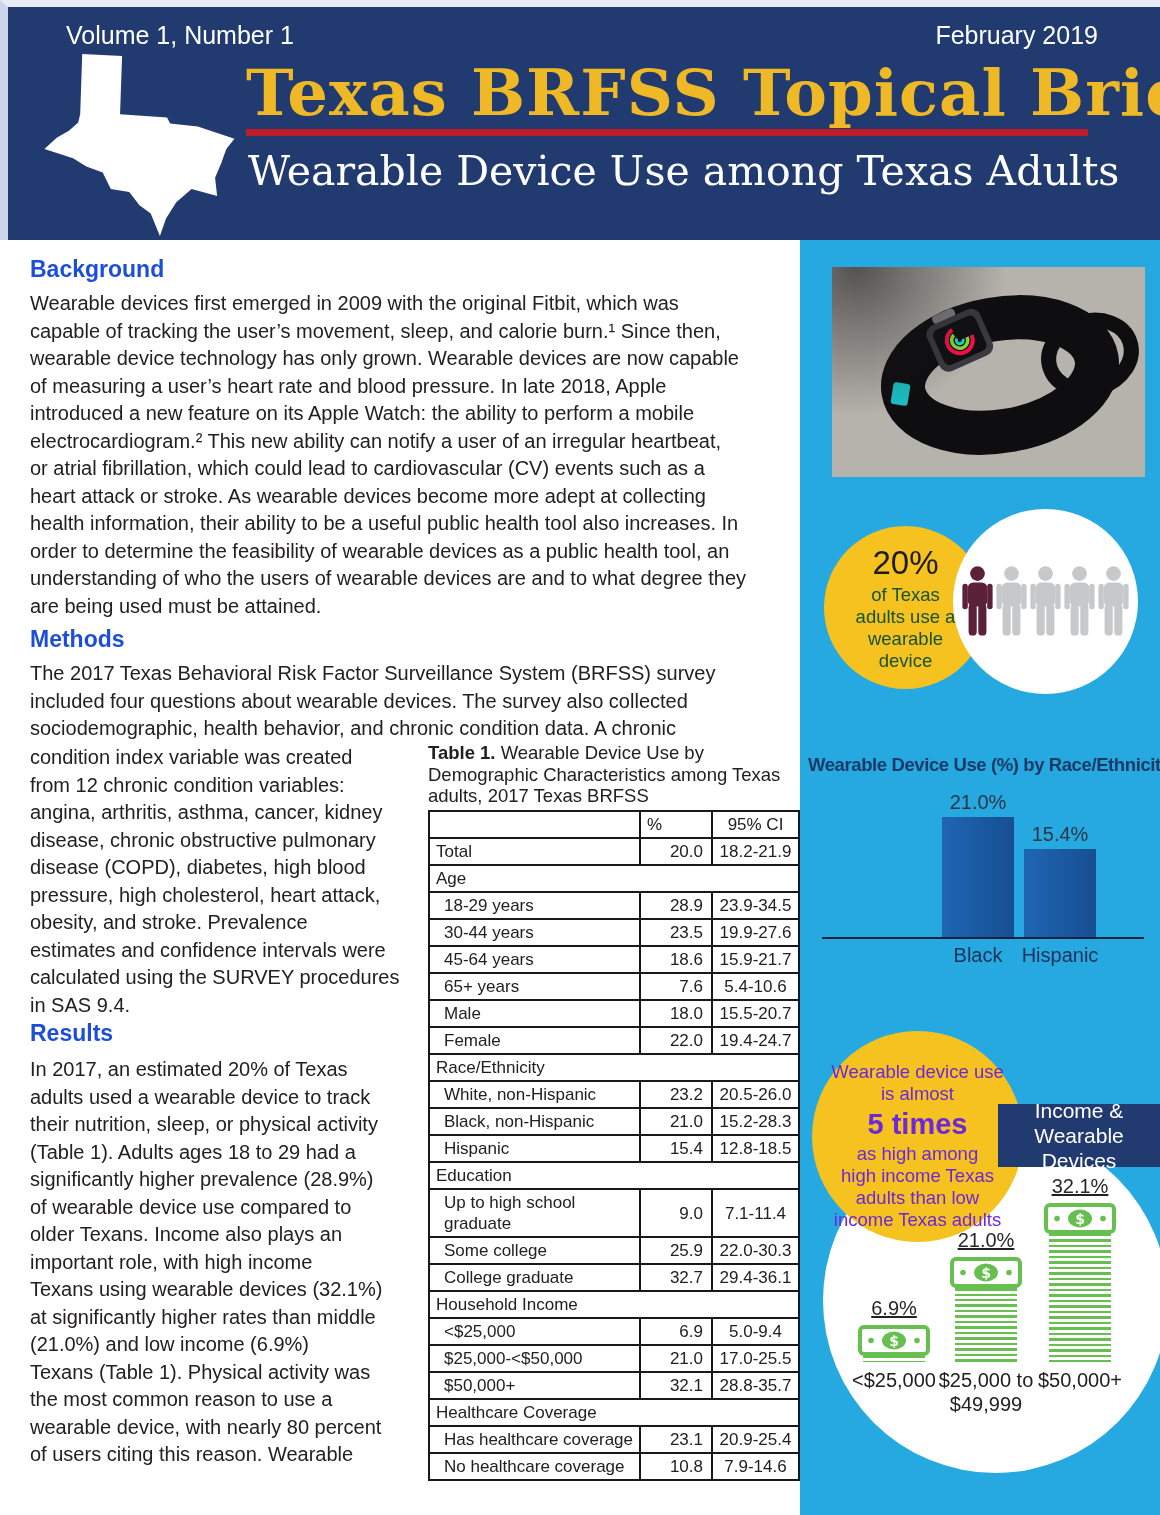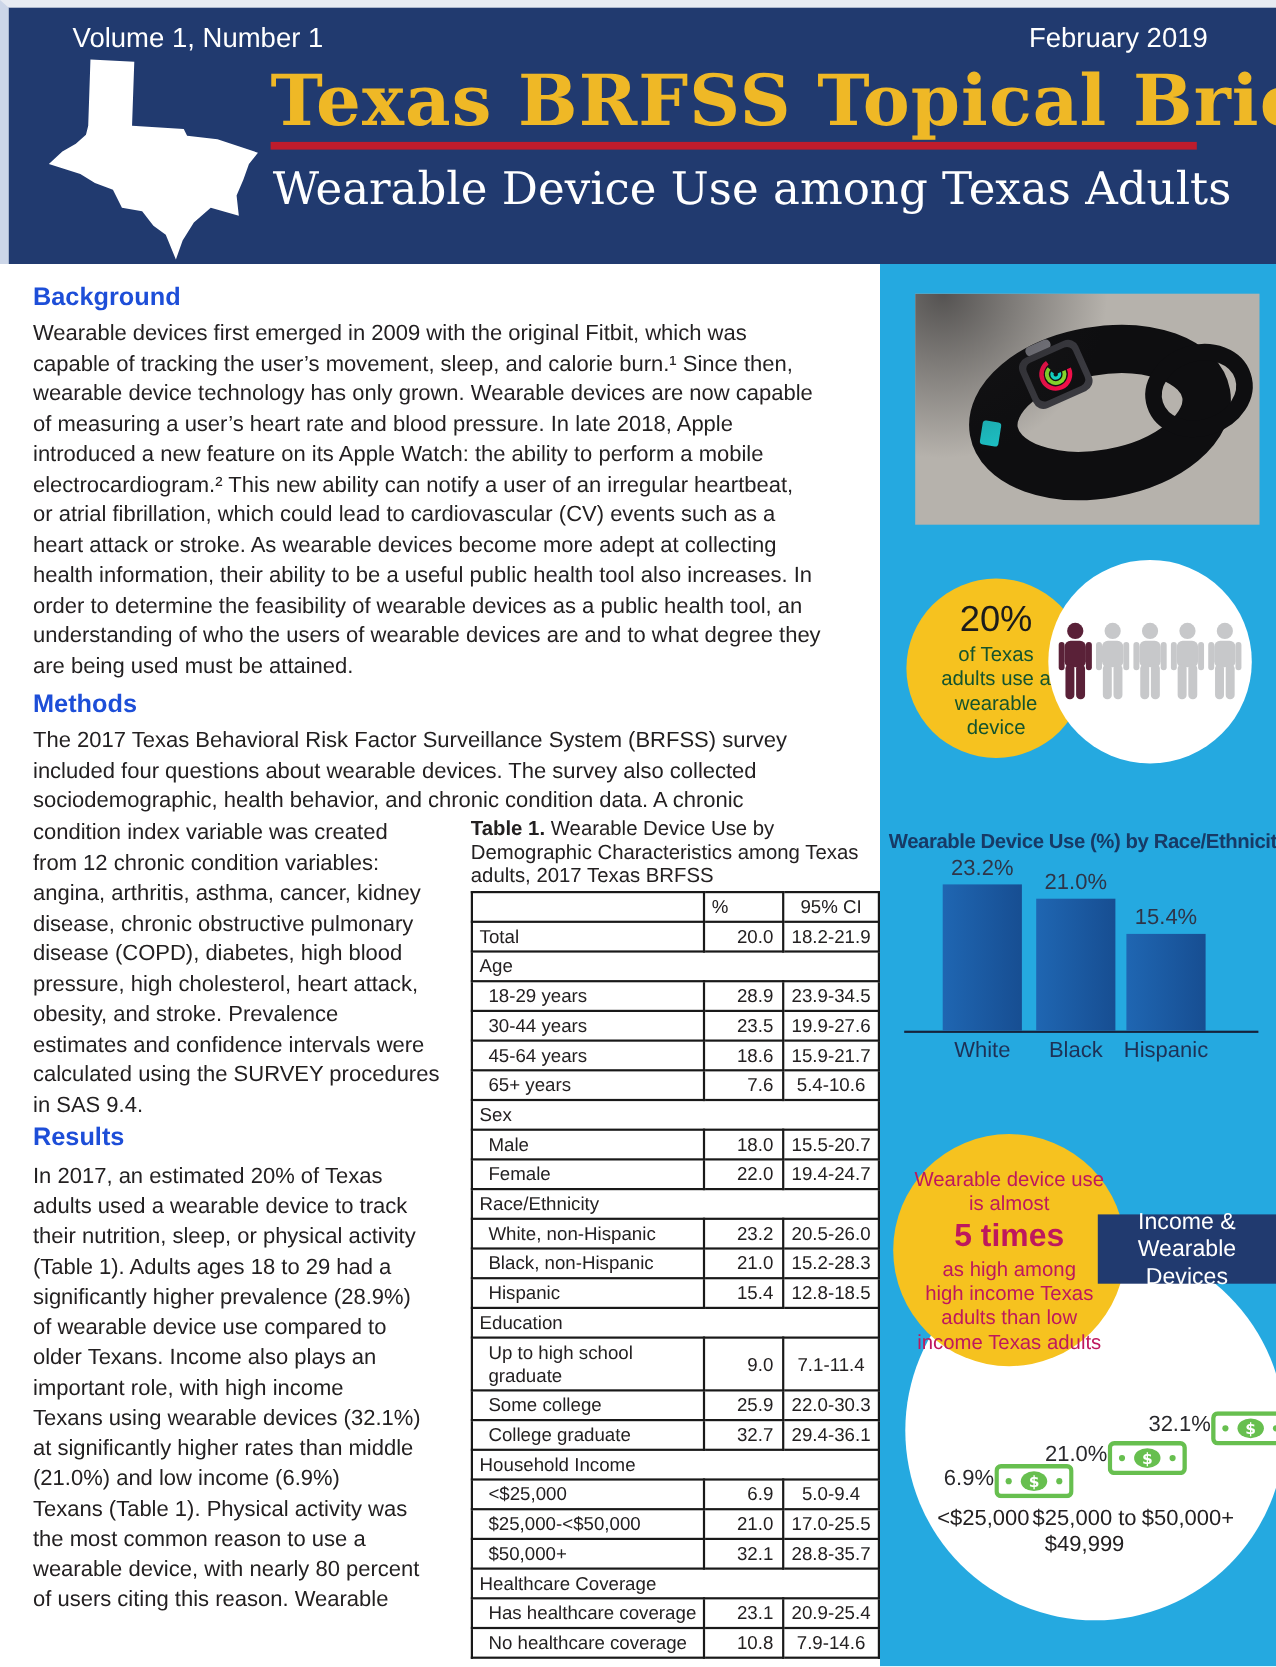--- a/index.html
+++ b/index.html
@@ -71,29 +71,29 @@
   .race-chart .axis{position:absolute;left:14px;right:8px;bottom:0;height:2px;background:#16233c;}
   .bar-group{position:absolute;bottom:2px;width:72px;display:flex;flex-direction:column;
              align-items:center;}
   .bar-value{font-size:20px;color:#2e3548;margin-bottom:3px;white-space:nowrap;}
   .bar{width:72px;background:linear-gradient(90deg,#1f66b2 0%,#174e92 100%);}
   .bar-cat{position:absolute;top:100%;margin-top:7px;width:110px;text-align:center;
            font-size:20px;color:#1d3156;}
 
   .bigWhite{left:23px;top:888px;width:345px;height:345px;border-radius:50%;background:#fff;z-index:2;}
   .circle5x{left:12px;top:791px;width:211px;height:211px;border-radius:50%;background:#f6c21f;
-            z-index:3;text-align:center;box-sizing:border-box;padding-top:30px;color:#be185d;}
+            z-index:3;text-align:center;box-sizing:border-box;padding-top:30px;color:#6d28d9;}
   .circle5x .small{font-size:18.5px;line-height:22px;}
   .circle5x .big{font-size:29px;font-weight:bold;margin:3px 0 2px;}
   .incomeBox{left:198px;top:864px;width:162px;height:63px;background:#213a6f;z-index:4;
              color:#fff;display:flex;align-items:center;justify-content:center;text-align:center;
              font-size:21px;line-height:25px;}
   .income-stacks{left:30px;top:940px;width:316px;height:250px;z-index:4;}
-  .money-stack{position:absolute;bottom:68px;width:72px;display:flex;flex-direction:row;
-               align-items:center;}
+  .money-stack{position:absolute;bottom:68px;width:72px;display:flex;flex-direction:column;
+               align-items:center;text-decoration:underline;}
   .pct-label{font-size:20px;color:#28282c;margin-bottom:5px;white-space:nowrap;}
   .bill{line-height:0;}
   .stripes{width:62px;background:repeating-linear-gradient(to bottom,#67bf4f 0 2.5px,#ffffff 2.5px 5.5px);}
   .cat{position:absolute;top:calc(100% + 6px);left:50%;transform:translateX(-50%);width:132px;
        text-align:center;font-size:20px;line-height:24px;color:#232021;white-space:pre-line;}
 </style>
 </head>
 <body>
 
 <div class="page">
@@ -191,23 +191,20 @@
           </tr>
           <tr>
             <td class="lbl ind">45-64 years</td>
             <td class="pct">18.6</td>
             <td class="ci">15.9-21.7</td>
           </tr>
           <tr>
             <td class="lbl ind">65+ years</td>
             <td class="pct">7.6</td>
             <td class="ci">5.4-10.6</td>
-          </tr>
-          <tr>
-            <td class="section" colspan="3">Sex</td>
           </tr>
           <tr>
             <td class="lbl ind">Male</td>
             <td class="pct">18.0</td>
             <td class="ci">15.5-20.7</td>
           </tr>
           <tr>
             <td class="lbl ind">Female</td>
             <td class="pct">22.0</td>
             <td class="ci">19.4-24.7</td>
@@ -361,25 +358,20 @@
   <rect x="8.5" y="49" width="10.5" height="41" rx="5"></rect>
                 <rect x="21" y="49" width="10.5" height="41" rx="5"></rect>
               </g>
             </svg></span>
         </span>
     </div>
 
     <div class="abs chart-title">Wearable Device Use (%) by Race/Ethnicity</div>
     <div class="abs race-chart">
       <div class="axis"></div>
-    <div class="bar-group" style="left: 49px;">
-          <div class="bar-value">23.2%</div>
-          <div class="bar" style="height: 133px;"></div>
-          <div class="bar-cat">White</div>
-        </div>
         <div class="bar-group" style="left: 134px;">
           <div class="bar-value">21.0%</div>
           <div class="bar" style="height: 120px;"></div>
           <div class="bar-cat">Black</div>
         </div>
         <div class="bar-group" style="left: 216px;">
           <div class="bar-value">15.4%</div>
           <div class="bar" style="height: 88px;"></div>
           <div class="bar-cat">Hispanic</div>
         </div>

